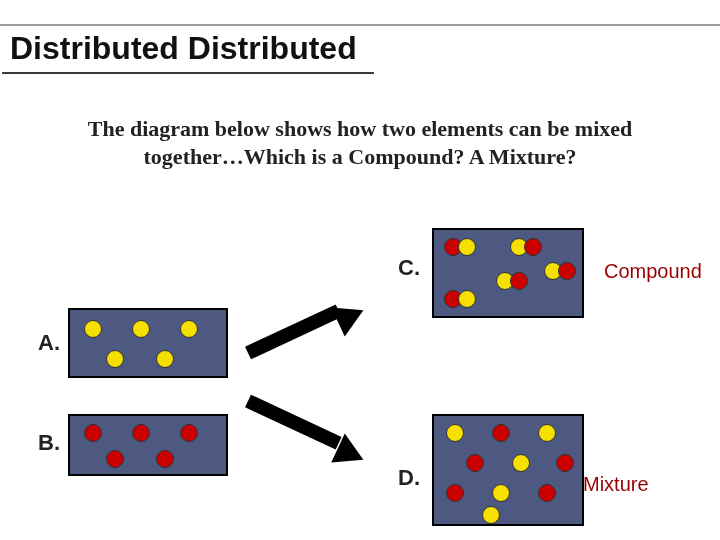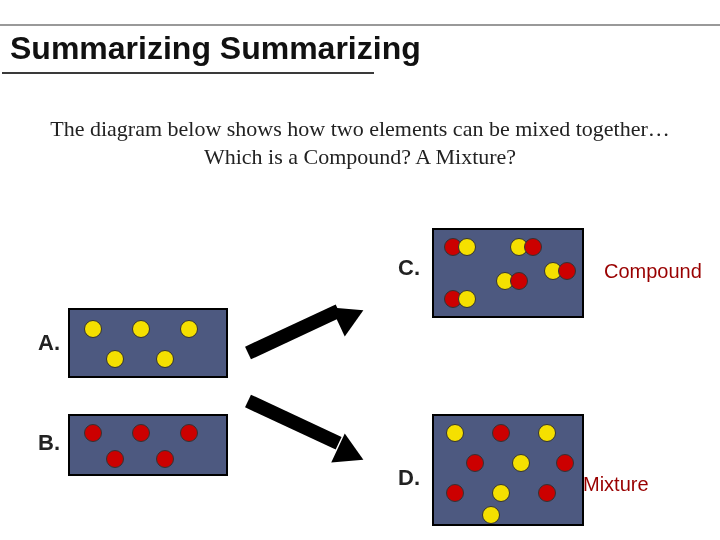--- a/index.html
+++ b/index.html
@@ -38,20 +38,21 @@
   .subtitle {
     position: absolute;
     top: 115px;
     left: 0;
     right: 0;
     text-align: center;
     font-size: 22px;
     color: #222;
     line-height: 1.25;
     padding: 0 40px;
+    font-weight: bold;
   }
   .label {
     position: absolute;
     font-family: Arial, Helvetica, sans-serif;
     font-size: 22px;
     color: #222;
   }
   .lbl-a { top: 330px; left: 38px; font-weight: bold; }
   .lbl-b { top: 430px; left: 38px; font-weight: bold; }
   .lbl-c { top: 255px; left: 398px; font-weight: bold; }
@@ -91,21 +92,21 @@
     border-top: 16px solid transparent;
     border-bottom: 16px solid transparent;
     transform-origin: left center;
   }
 </style>
 </head>
 <body>
 
 <div class="top-rule"></div>
 
-<div class="title">Summarizing Summarizing</div>
+<div class="title">Distributed Distributed</div>
 <div class="title-underline"></div>
 
 <div class="subtitle">The diagram below shows how two elements can be mixed together…Which is a Compound? A Mixture?</div>
 
 <div class="label lbl-a">A.</div>
 <div class="label lbl-b">B.</div>
 <div class="label lbl-c">C.</div>
 <div class="label lbl-d">D.</div>
 <div class="label lbl-compound">Compound</div>
 <div class="label lbl-mixture">Mixture</div>

